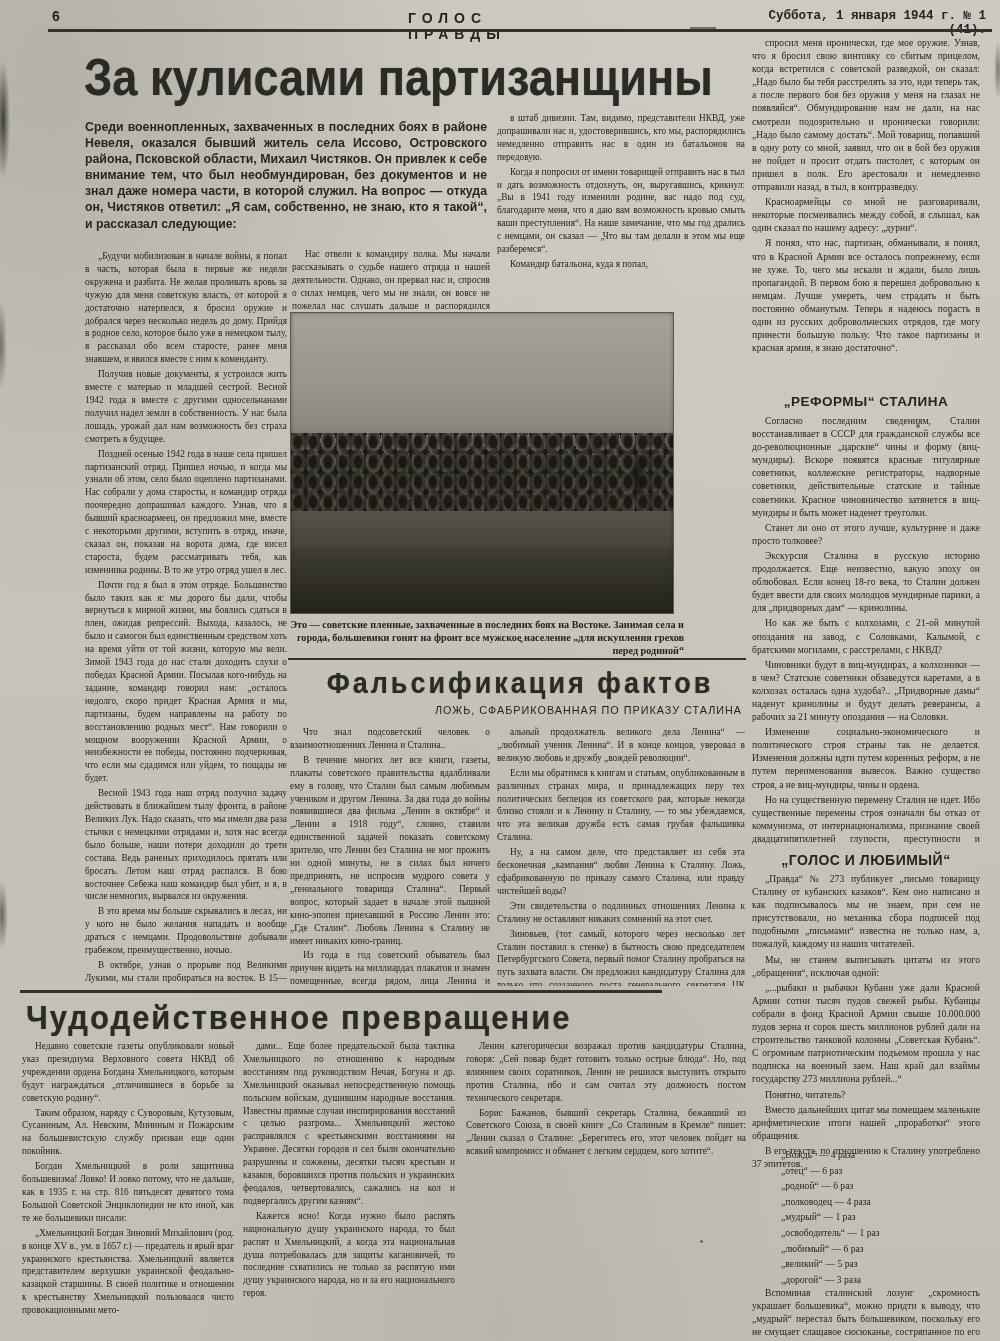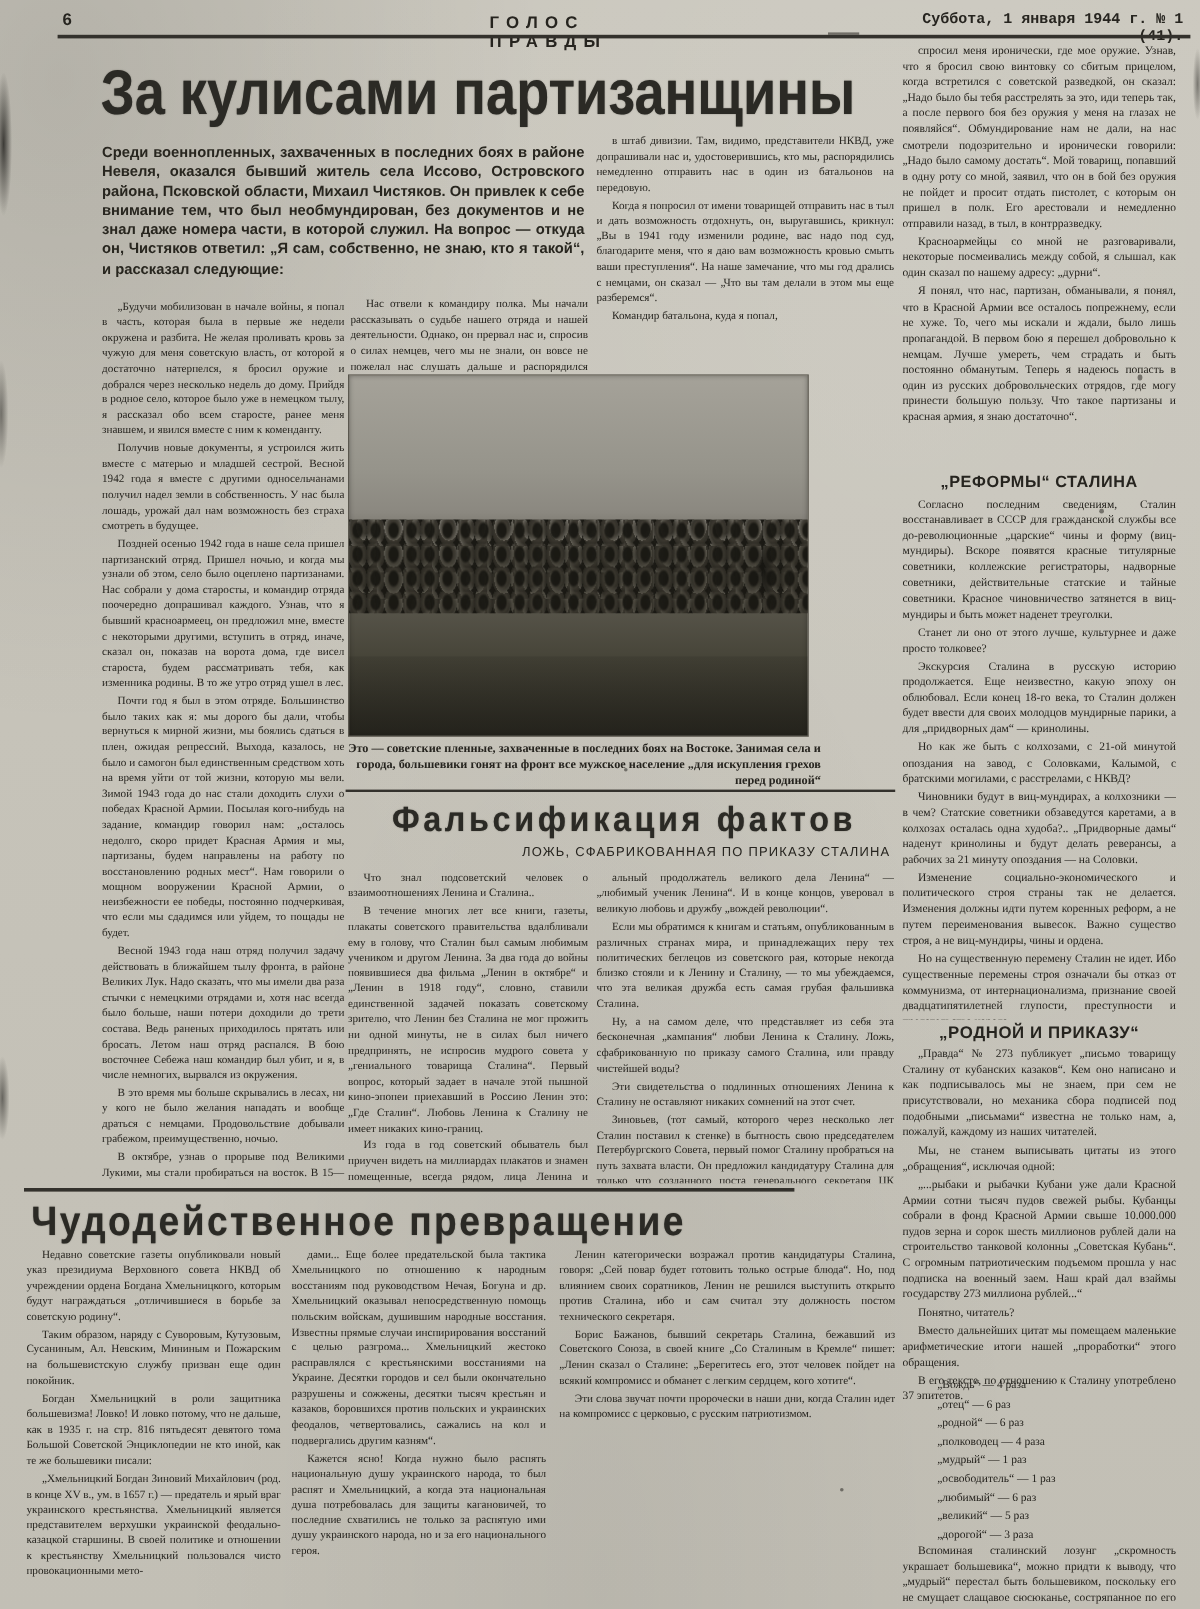--- a/index.html
+++ b/index.html
@@ -128,41 +128,40 @@
       <p class="para">„Хмельницкий Богдан Зиновий Михайлович (род. в конце XV в., ум. в 1657 г.) — предатель и ярый враг украинского крестьянства. Хмельницкий является представителем верхушки украинской феодально-казацкой старшины. В своей политике и отношении к крестьянству Хмельницкий пользовался чисто провокационными мето-</p>
     </div>
   <div class="abs body-text" style="left:243px;top:1040px;width:212px;height:298px;">
       <p class="para">дами... Еще более предательской была тактика Хмельницкого по отношению к народным восстаниям под руководством Нечая, Богуна и др. Хмельницкий оказывал непосредственную помощь польским войскам, душившим народные восстания. Известны прямые случаи инспирирования восстаний с целью разгрома... Хмельницкий жестоко расправлялся с крестьянскими восстаниями на Украине. Десятки городов и сел были окончательно разрушены и сожжены, десятки тысяч крестьян и казаков, боровшихся против польских и украинских феодалов, четвертовались, сажались на кол и подвергались другим казням“.</p>
       <p class="para">Кажется ясно! Когда нужно было распять национальную душу украинского народа, то был распят и Хмельницкий, а когда эта национальная душа потребовалась для защиты кагановичей, то последние схватились не только за распятую ими душу украинского народа, но и за его национального героя.</p>
     </div>
 
   <div class="abs body-text" style="left:466px;top:1040px;width:280px;height:298px;">
       <p class="para">Ленин категорически возражал против кандидатуры Сталина, говоря: „Сей повар будет готовить только острые блюда“. Но, под влиянием своих соратников, Ленин не решился выступить открыто против Сталина, ибо и сам считал эту должность постом технического секретаря.</p>
       <p class="para">Борис Бажанов, бывший секретарь Сталина, бежавший из Советского Союза, в своей книге „Со Сталиным в Кремле“ пишет: „Ленин сказал о Сталине: „Берегитесь его, этот человек пойдет на всякий компромисс и обманет с легким сердцем, кого хотите“.</p>
-      <p class="para">Эти слова звучат почти пророчески в наши дни, когда Сталин идет на компромисс с церковью, с русским патриотизмом.</p>
     </div>
 
   <div class="abs body-text" style="left:752px;top:36px;width:228px;height:354px;font-size:9.6px;line-height:13.1px;">
       <p class="para">спросил меня иронически, где мое оружие. Узнав, что я бросил свою винтовку со сбитым прицелом, когда встретился с советской разведкой, он сказал: „Надо было бы тебя расстрелять за это, иди теперь так, а после первого боя без оружия у меня на глазах не появляйся“. Обмундирование нам не дали, на нас смотрели подозрительно и иронически говорили: „Надо было самому достать“. Мой товарищ, попавший в одну роту со мной, заявил, что он в бой без оружия не пойдет и просит отдать пистолет, с которым он пришел в полк. Его арестовали и немедленно отправили назад, в тыл, в контрразведку.</p>
       <p class="para">Красноармейцы со мной не разговаривали, некоторые посмеивались между собой, я слышал, как один сказал по нашему адресу: „дурни“.</p>
       <p class="para">Я понял, что нас, партизан, обманывали, я понял, что в Красной Армии все осталось попрежнему, если не хуже. То, чего мы искали и ждали, было лишь пропагандой. В первом бою я перешел добровольно к немцам. Лучше умереть, чем страдать и быть постоянно обманутым. Теперь я надеюсь попасть в один из русских добровольческих отрядов, где могу принести большую пользу. Что такое партизаны и красная армия, я знаю достаточно“.</p>
     </div>
 
   <div class="abs sect-head" style="left:752px;top:394px;width:228px;">„РЕФОРМЫ“ СТАЛИНА</div>
   <div class="abs body-text" style="left:752px;top:414px;width:228px;height:436px;font-size:9.6px;line-height:13.1px;">
       <p class="para">Согласно последним сведениям, Сталин восстанавливает в СССР для гражданской службы все до-революционные „царские“ чины и форму (виц-мундиры). Вскоре появятся красные титулярные советники, коллежские регистраторы, надворные советники, действительные статские и тайные советники. Красное чиновничество затянется в виц-мундиры и быть может наденет треуголки.</p>
       <p class="para">Станет ли оно от этого лучше, культурнее и даже просто толковее?</p>
       <p class="para">Экскурсия Сталина в русскую историю продолжается. Еще неизвестно, какую эпоху он облюбовал. Если конец 18-го века, то Сталин должен будет ввести для своих молодцов мундирные парики, а для „придворных дам“ — кринолины.</p>
       <p class="para">Но как же быть с колхозами, с 21-ой минутой опоздания на завод, с Соловками, Калымой, с братскими могилами, с расстрелами, с НКВД?</p>
       <p class="para">Чиновники будут в виц-мундирах, а колхозники — в чем? Статские советники обзаведутся каретами, а в колхозах осталась одна худоба?.. „Придворные дамы“ наденут кринолины и будут делать реверансы, а рабочих за 21 минуту опоздания — на Соловки.</p>
       <p class="para">Изменение социально-экономического и политического строя страны так не делается. Изменения должны идти путем коренных реформ, а не путем переименования вывесок. Важно существо строя, а не виц-мундиры, чины и ордена.</p>
       <p class="para">Но на существенную перемену Сталин не идет. Ибо существенные перемены строя означали бы отказ от коммунизма, от интернационализма, признание своей двадцатипятилетней глупости, преступности и предательства народа.</p>
     </div>
 
-  <div class="abs sect-head" style="left:752px;top:852px;width:228px;font-size:14px;">„РОДНОЙ И ПРИКАЗУ“</div>
+  <div class="abs sect-head" style="left:752px;top:852px;width:228px;font-size:14px;">„ГОЛОС И ЛЮБИМЫЙ“</div>
   <div class="abs body-text" style="left:752px;top:872px;width:228px;height:300px;font-size:9.6px;line-height:13.1px;">
       <p class="para">„Правда“ № 273 публикует „письмо товарищу Сталину от кубанских казаков“. Кем оно написано и как подписывалось мы не знаем, при сем не присутствовали, но механика сбора подписей под подобными „письмами“ известна не только нам, а, пожалуй, каждому из наших читателей.</p>
       <p class="para">Мы, не станем выписывать цитаты из этого „обращения“, исключая одной:</p>
       <p class="para">„...рыбаки и рыбачки Кубани уже дали Красной Армии сотни тысяч пудов свежей рыбы. Кубанцы собрали в фонд Красной Армии свыше 10.000.000 пудов зерна и сорок шесть миллионов рублей дали на строительство танковой колонны „Советская Кубань“. С огромным патриотическим подъемом прошла у нас подписка на военный заем. Наш край дал взаймы государству 273 миллиона рублей...“</p>
       <p class="para">Понятно, читатель?</p>
       <p class="para">Вместо дальнейших цитат мы помещаем маленькие арифметические итоги нашей „проработки“ этого обращения.</p>
       <p class="para">В его тексте, по отношению к Сталину употреблено 37 эпитетов.</p>
     </div>
   <div class="abs body-text" style="left:752px;top:1148px;width:228px;height:138px;font-size:9.6px;">
       <p class="epithet">„Вождь“ — 4 раза</p>

